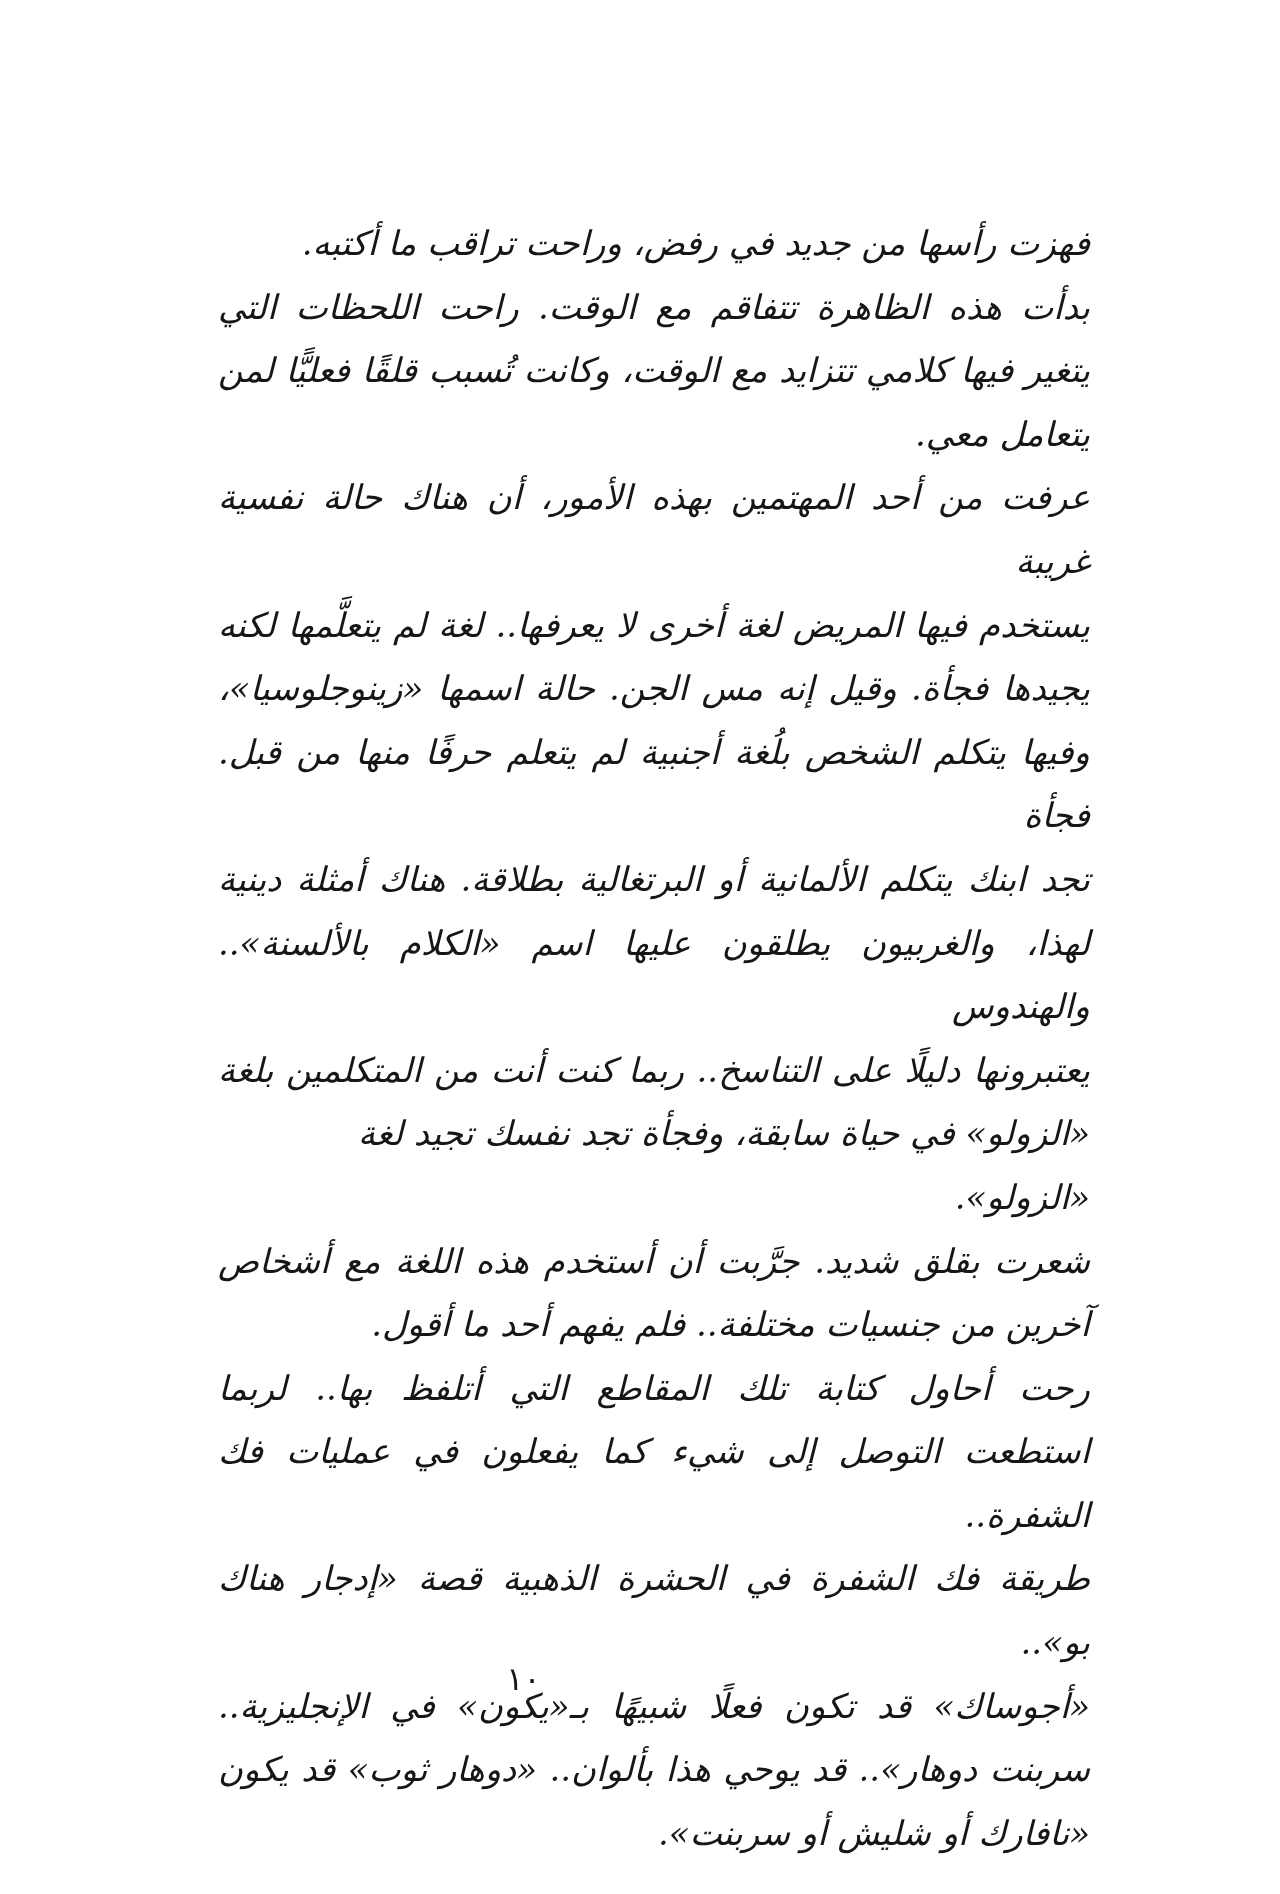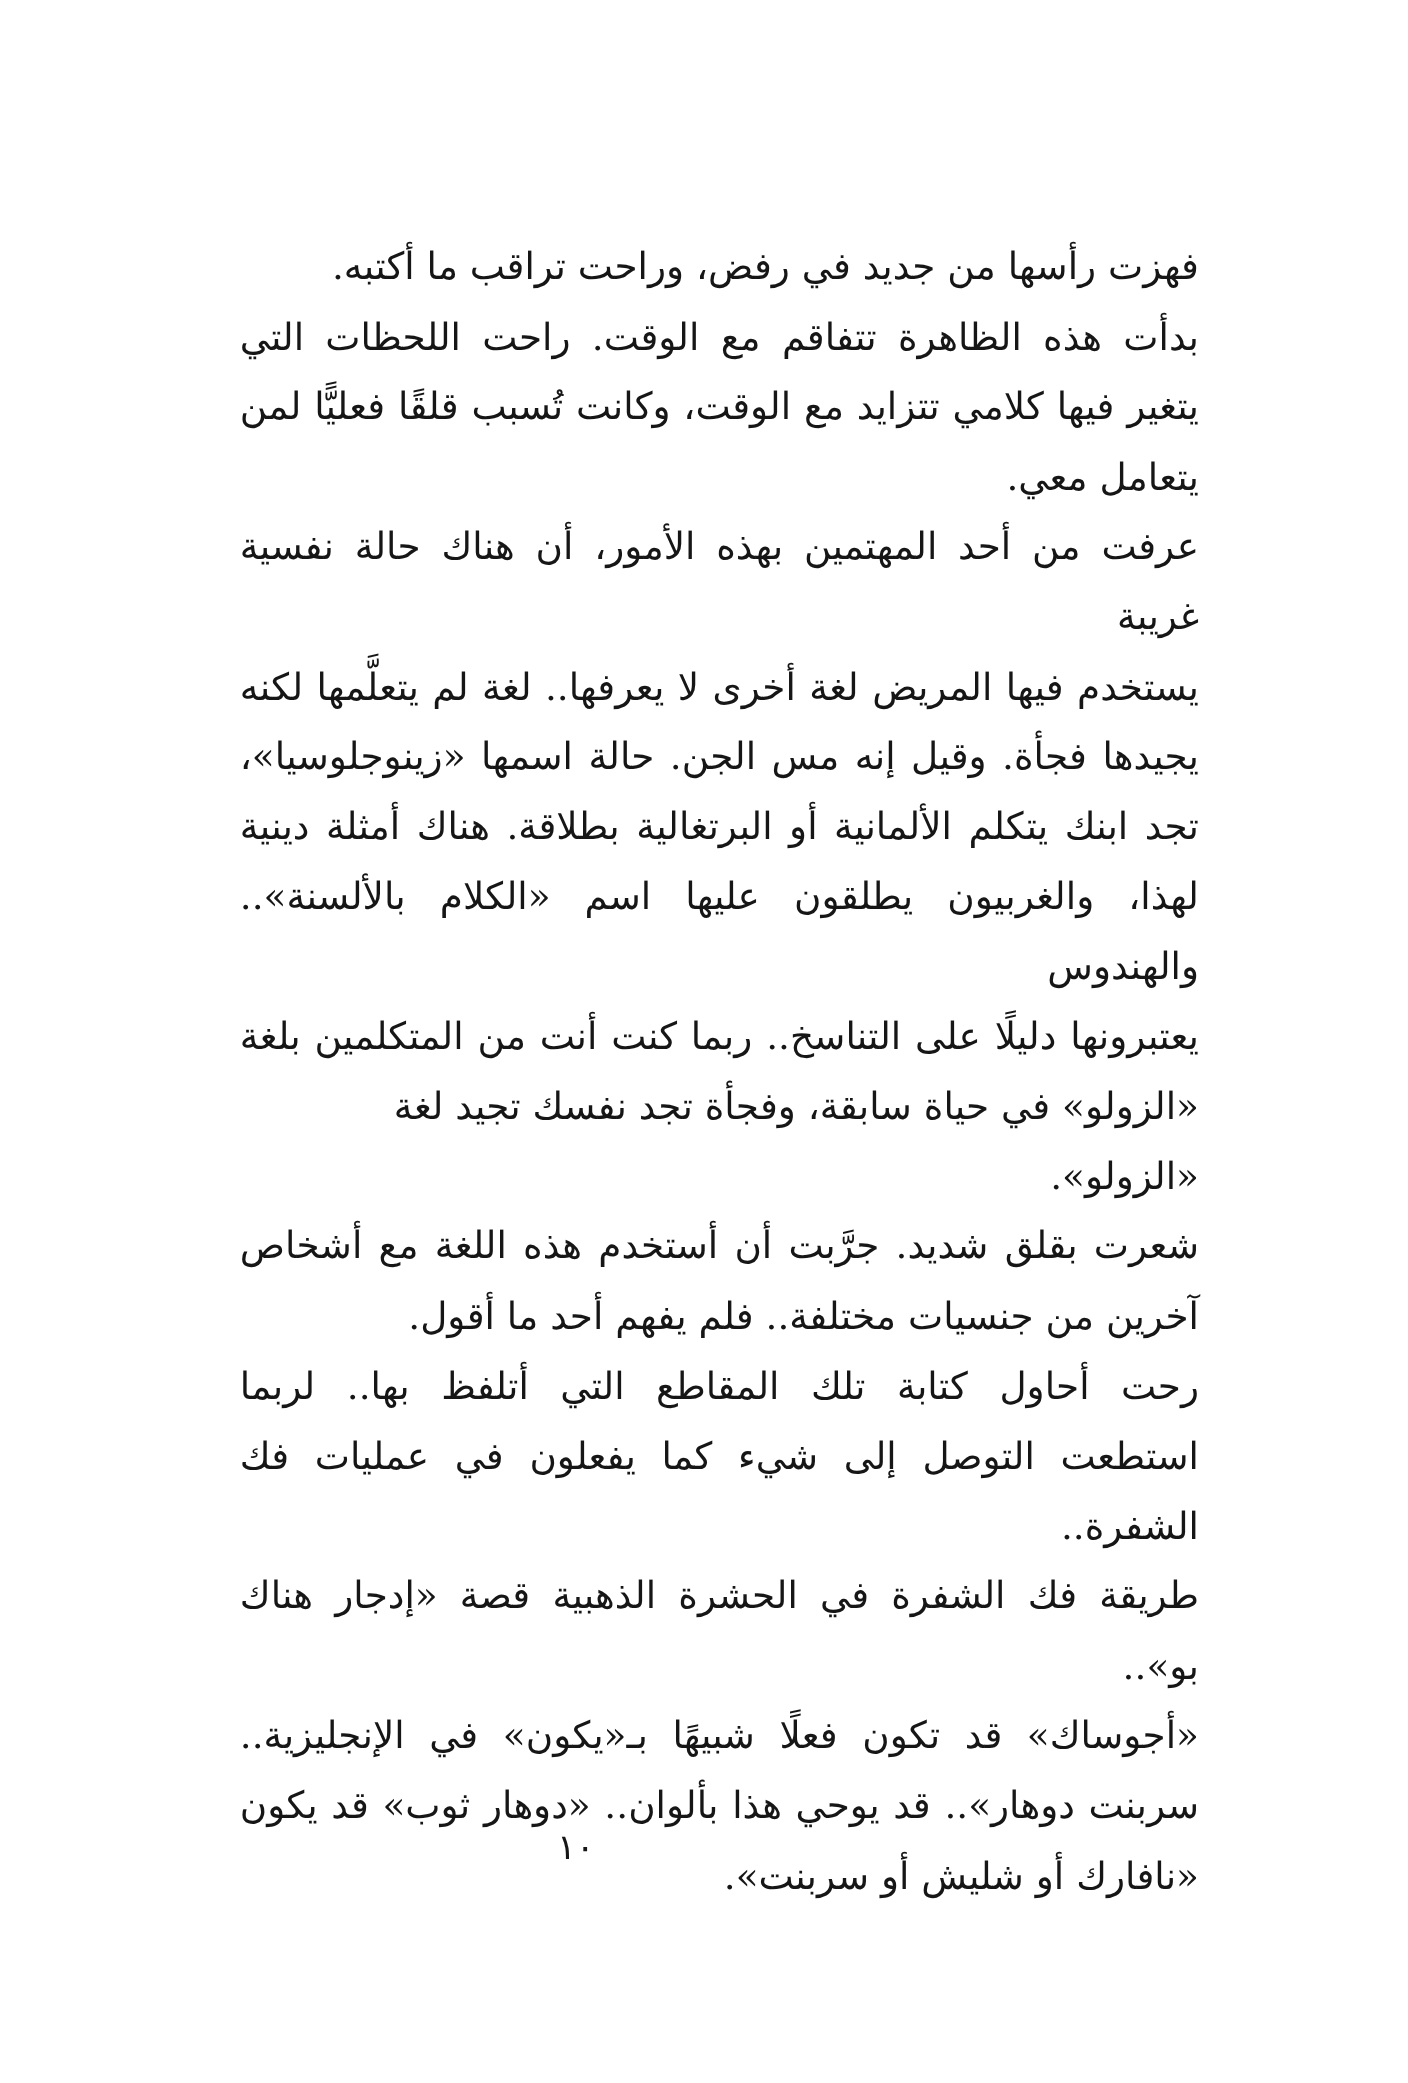--- a/index.html
+++ b/index.html
@@ -28,20 +28,21 @@
     font-family: "DejaVu Serif", "DejaVu Sans", serif;
     font-size: 34px;
     line-height: 63.6px;
     color: #161616;
     -webkit-font-smoothing: antialiased;
   }
   .line {
     text-align: justify;
     text-align-last: justify;
     white-space: normal;
+    font-style: italic;
   }
   .line.para-end {
     text-align: right;
     text-align-last: right;
   }
   .page-number {
     position: absolute;
     top: 1660px;
     left: 0;
     width: 1047px;
@@ -57,20 +58,21 @@
 
 <div class="page" style="background: rgb(255, 255, 255);">
   <main class="body-text" style="color: rgb(22, 22, 22);">
       <div class="line para-end">فهزت رأسها من جديد في رفض، وراحت تراقب ما أكتبه.</div>
       <div class="line">بدأت هذه الظاهرة تتفاقم مع الوقت. راحت اللحظات التي</div>
       <div class="line">يتغير فيها كلامي تتزايد مع الوقت، وكانت تُسبب قلقًا فعليًّا لمن</div>
       <div class="line para-end">يتعامل معي.</div>
       <div class="line">عرفت من أحد المهتمين بهذه الأمور، أن هناك حالة نفسية غريبة</div>
       <div class="line">يستخدم فيها المريض لغة أخرى لا يعرفها.. لغة لم يتعلَّمها لكنه</div>
       <div class="line">يجيدها فجأة. وقيل إنه مس الجن. حالة اسمها «زينوجلوسيا»،</div>
+      <div class="line">وفيها يتكلم الشخص بلُغة أجنبية لم يتعلم حرفًا منها من قبل. فجأة</div>
       <div class="line">تجد ابنك يتكلم الألمانية أو البرتغالية بطلاقة. هناك أمثلة دينية</div>
       <div class="line">لهذا، والغربيون يطلقون عليها اسم «الكلام بالألسنة».. والهندوس</div>
       <div class="line">يعتبرونها دليلًا على التناسخ.. ربما كنت أنت من المتكلمين بلغة</div>
       <div class="line para-end">«الزولو» في حياة سابقة، وفجأة تجد نفسك تجيد لغة «الزولو».</div>
       <div class="line">شعرت بقلق شديد. جرَّبت أن أستخدم هذه اللغة مع أشخاص</div>
       <div class="line para-end">آخرين من جنسيات مختلفة.. فلم يفهم أحد ما أقول.</div>
       <div class="line">رحت أحاول كتابة تلك المقاطع التي أتلفظ بها.. لربما</div>
       <div class="line">استطعت التوصل إلى شيء كما يفعلون في عمليات فك الشفرة..</div>
       <div class="line">طريقة فك الشفرة في الحشرة الذهبية قصة «إدجار هناك بو»..</div>
       <div class="line">«أجوساك» قد تكون فعلًا شبيهًا بـ«يكون» في الإنجليزية..</div>

